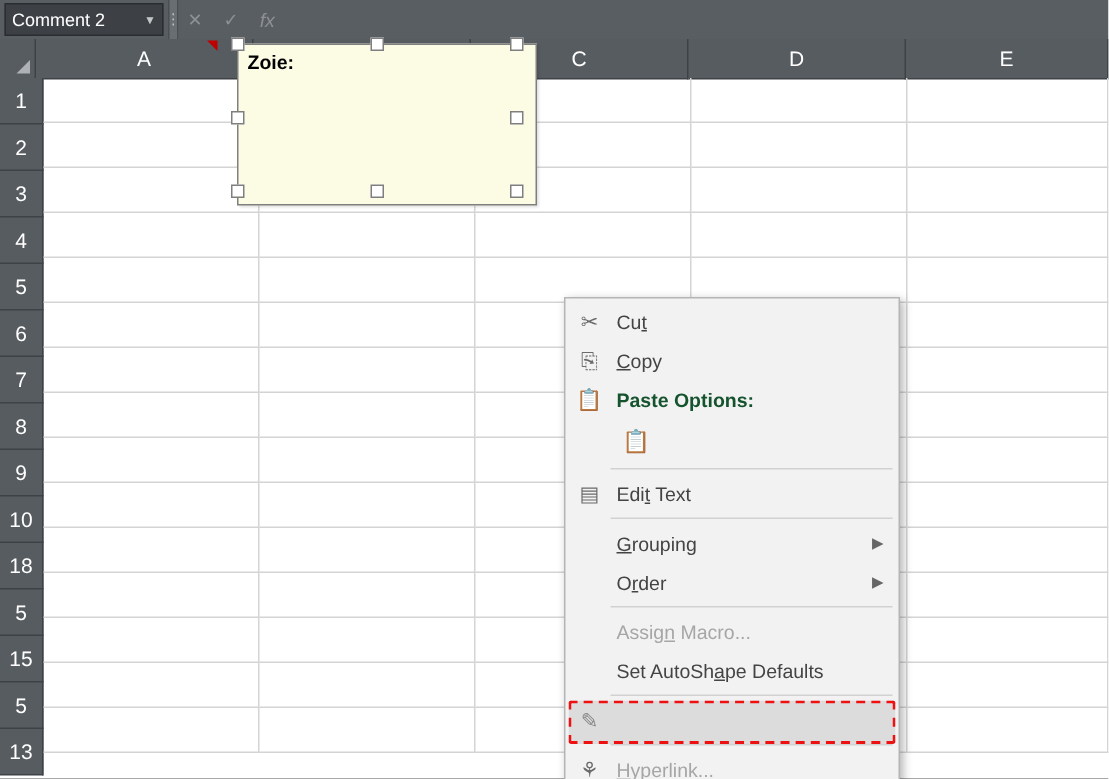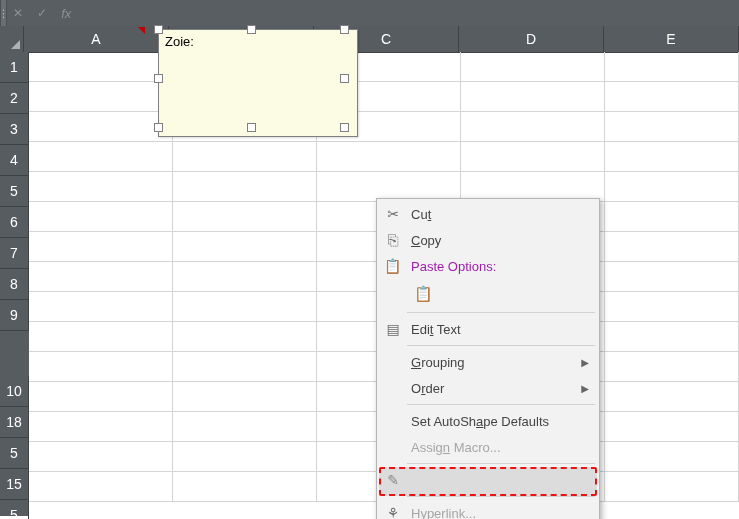--- a/index.html
+++ b/index.html
@@ -17,45 +17,51 @@
 .grid-wrap{position:absolute;top:26px;left:0;right:0;bottom:3px}
 .colheaders{position:absolute;left:0;top:0;right:0;height:26px;background:#575c61;display:flex}
 .corner{width:29px;height:26px;background:#575c61;border-right:1px solid #3e4246;border-bottom:1px solid #3e4246;position:relative}
 .corner::after{content:"";position:absolute;right:3px;bottom:3px;width:0;height:0;border-left:9px solid transparent;border-bottom:9px solid #aeb2b5}
 .colh{height:26px;border-right:1px solid #3e4246;border-bottom:1px solid #3e4246;color:#fff;display:flex;align-items:center;justify-content:center;font-size:14px}
 .rowheaders{position:absolute;left:0;top:26px;width:29px;bottom:0;background:#575c61}
 .rowh{height:30px;border-bottom:1px solid #3e4246;border-right:1px solid #3e4246;color:#fff;display:flex;align-items:center;justify-content:center;font-size:14px}
 .cells{position:absolute;left:29px;top:26px;right:0;bottom:0}
 .cell{position:absolute;border-right:1px solid #d4d4d4;border-bottom:1px solid #d4d4d4;box-sizing:border-box}
 
-.comment{position:absolute;background:#fcfbe3;border:1px solid #7f7f7f;box-shadow:1px 1px 2px rgba(0,0,0,.15);padding:4px 6px;font-size:13px;font-weight:normal;color:#000}
+.comment{position:absolute;background:#fcfbe3;border:1px solid #7f7f7f;box-shadow:1px 1px 2px rgba(0,0,0,.15);padding:4px 6px;font-size:13px;font-weight:bold;color:#000}
 .handle{position:absolute;width:7px;height:7px;background:#fff;border:1px solid #7f7f7f}
 .comment-ind{position:absolute;width:0;height:0;border-left:7px solid transparent;border-top:7px solid #c00000}
 
 .menu{position:absolute;width:222px;background:#f2f2f2;border:1px solid #b5b5b5;box-shadow:2px 2px 6px rgba(0,0,0,.3);padding:2px 0;font-size:13px;color:#444}
 .menu .item{height:26px;display:flex;align-items:center;padding:0 10px 0 34px;position:relative;cursor:default}
 .menu .item .ico{position:absolute;left:6px;width:20px;text-align:center;font-size:14px;color:#6b6b6b}
 .menu .item .lbl u{text-decoration:underline}
 .menu .item.disabled{color:#a6a6a6}
-.menu .item.bold .lbl{font-weight:normal;color:#a21caf}
+.menu .item.bold .lbl{font-weight:bold;color:#14532d}
 .menu .item .arrow{position:absolute;right:10px;font-size:10px;color:#666}
 .menu .sep{height:1px;margin:3px 4px 3px 30px;background:#d1d1d1}
 .menu .paste-icons{padding-left:34px;height:30px;display:flex;align-items:center}
 .menu .paste-icons .pi{width:24px;height:24px;border:1px solid transparent;display:flex;align-items:center;justify-content:center;font-size:15px}
 
 .highlight-box{position:absolute;left:2px;right:2px;height:25px;border:2px dashed #e11;background:rgba(180,180,180,.35);border-radius:2px;pointer-events:none}
 
 .redarrow{position:absolute;pointer-events:none}
 </style>
 </head>
 <body>
 
 <div class="app">
 
   <div class="toolbar">
+    <div class="namebox-wrap">
+      <div class="namebox">
+        <span>Comment 2</span>
+        <span class="dd">▼</span>
+      </div>
+    </div>
     <div class="divider">
         <span>⋮</span>
       </div>
     <div class="fxzone">
       <span class="x">✕</span>
       <span class="chk">✓</span>
       <span class="fx">fx</span>
     </div>
   </div>
 
@@ -73,21 +79,21 @@
     <div class="rowheaders" id="rowhs">
         <div class="rowh" style="height: 30px;">1</div>
         <div class="rowh" style="height: 30px;">2</div>
         <div class="rowh" style="height: 30px;">3</div>
         <div class="rowh" style="height: 30px;">4</div>
         <div class="rowh" style="height: 30px;">5</div>
         <div class="rowh" style="height: 30px;">6</div>
         <div class="rowh" style="height: 30px;">7</div>
         <div class="rowh" style="height: 30px;">8</div>
         <div class="rowh" style="height: 30px;">9</div>
-        <div class="rowh" style="height: 30px; margin-top: 45px;">10</div>
+        <div class="rowh" style="height: 30px;">10</div>
         <div class="rowh" style="height: 30px;">18</div>
         <div class="rowh" style="height: 30px;">5</div>
         <div class="rowh" style="height: 30px;">15</div>
         <div class="rowh" style="height: 30px;">5</div>
         <div class="rowh" style="height: 30px;">13</div>
       </div>
     <div class="cells" id="cells">
         <div class="cell" style="left: 0px; top: 0px; width: 144px; height: 30px;"></div>
         <div class="cell" style="left: 144px; top: 0px; width: 144px; height: 30px;"></div>
         <div class="cell" style="left: 288px; top: 0px; width: 144px; height: 30px;"></div>
@@ -216,25 +222,25 @@
         <div class="sep"></div>
         <div class="item">
           <span class="lbl"><u>G</u>rouping</span>
           <span class="arrow">▶</span>
         </div>
         <div class="item">
           <span class="lbl">O<u>r</u>der</span>
           <span class="arrow">▶</span>
         </div>
         <div class="sep"></div>
-        <div class="item">
-          <span class="lbl">Set AutoSh<u>a</u>pe Defaults</span>
-        </div>
         <div class="item disabled">
           <span class="lbl">Assig<u>n</u> Macro...</span>
+        </div>
+        <div class="item">
+          <span class="lbl">Set AutoSh<u>a</u>pe Defaults</span>
         </div>
         <div class="sep"></div>
         <div class="item" style="position: relative;">
           <span class="ico">✎</span>
           <div class="highlight-box" style="top: 0px;"></div>
         </div>
         <div class="sep"></div>
         <div class="item disabled">
           <span class="ico">⚘</span>
           <span class="lbl"><u>H</u>yperlink...</span>

